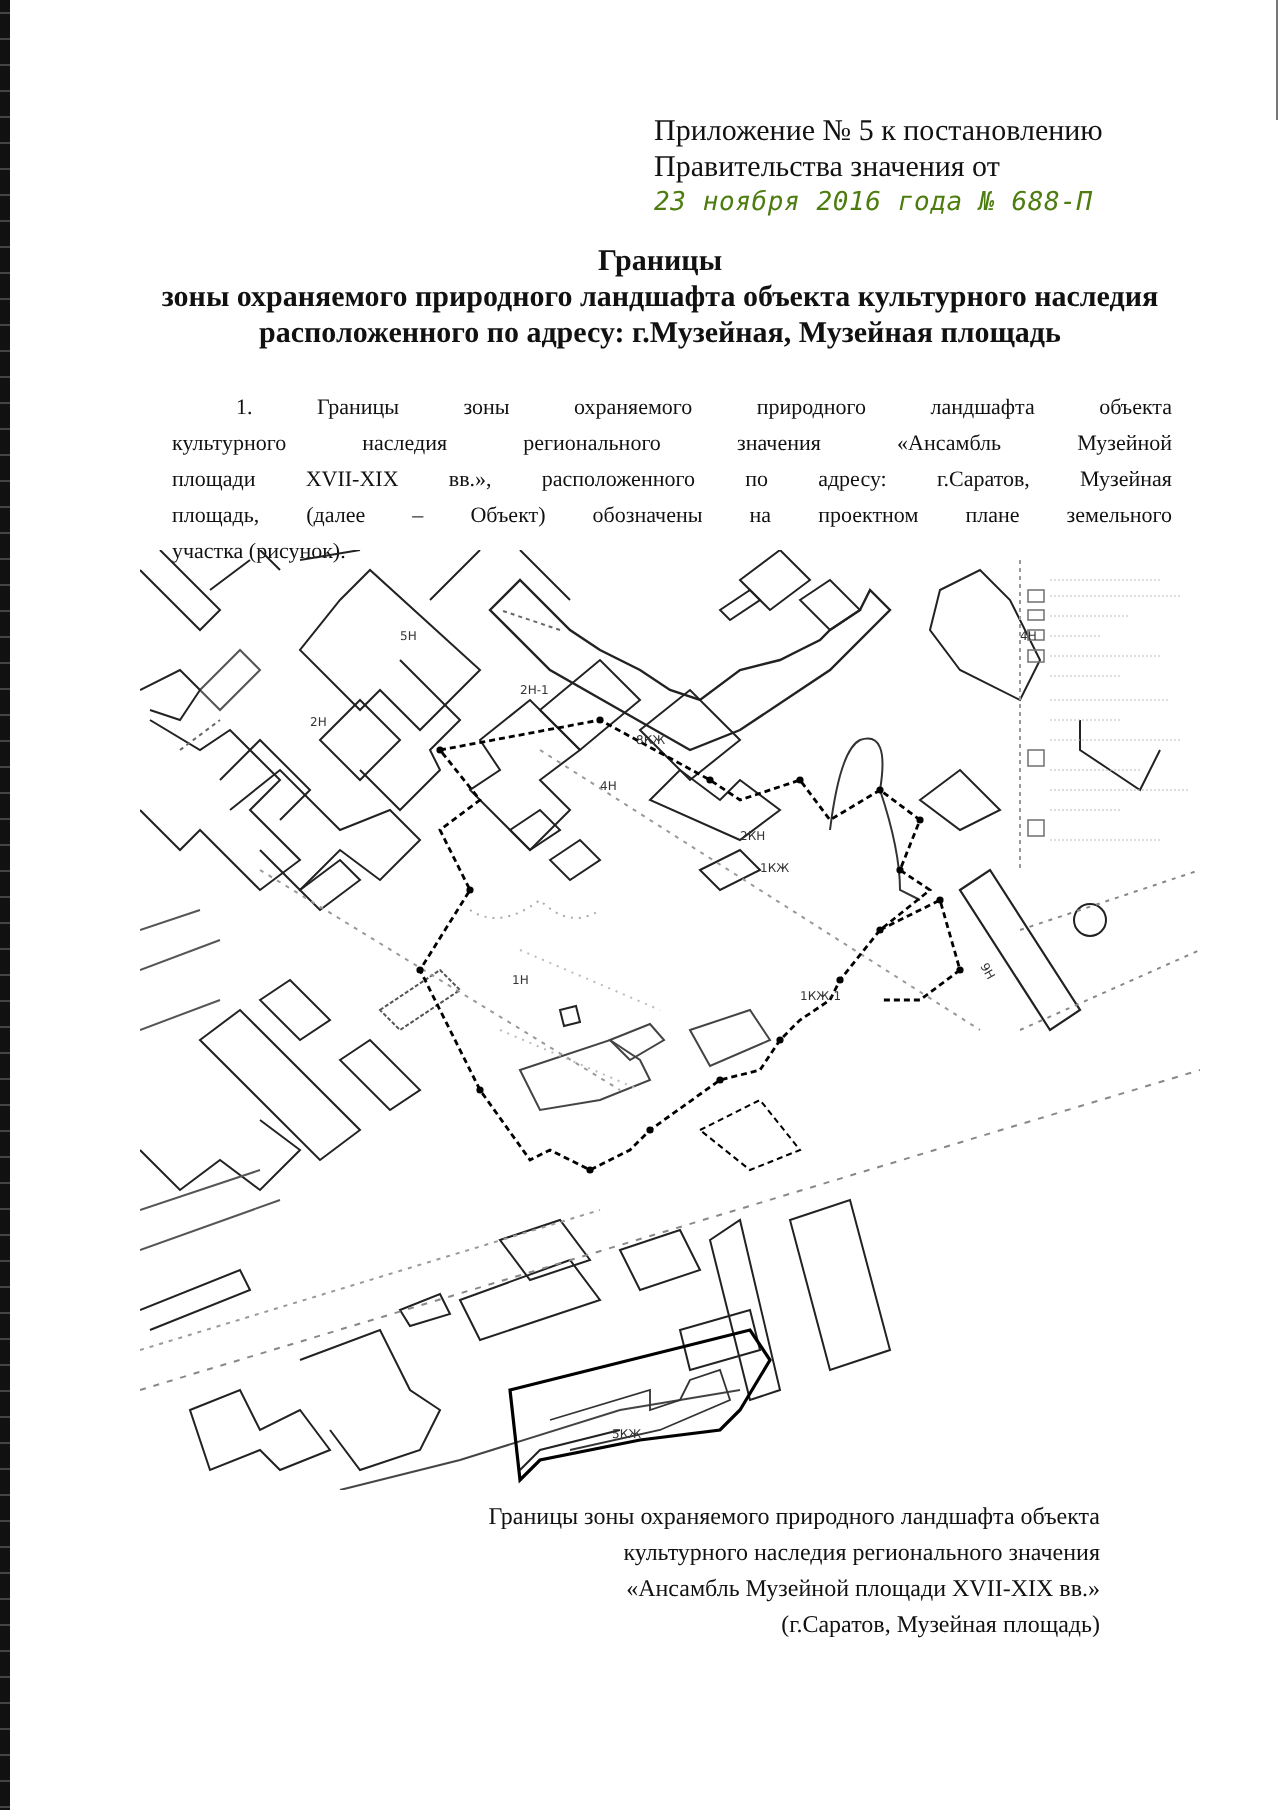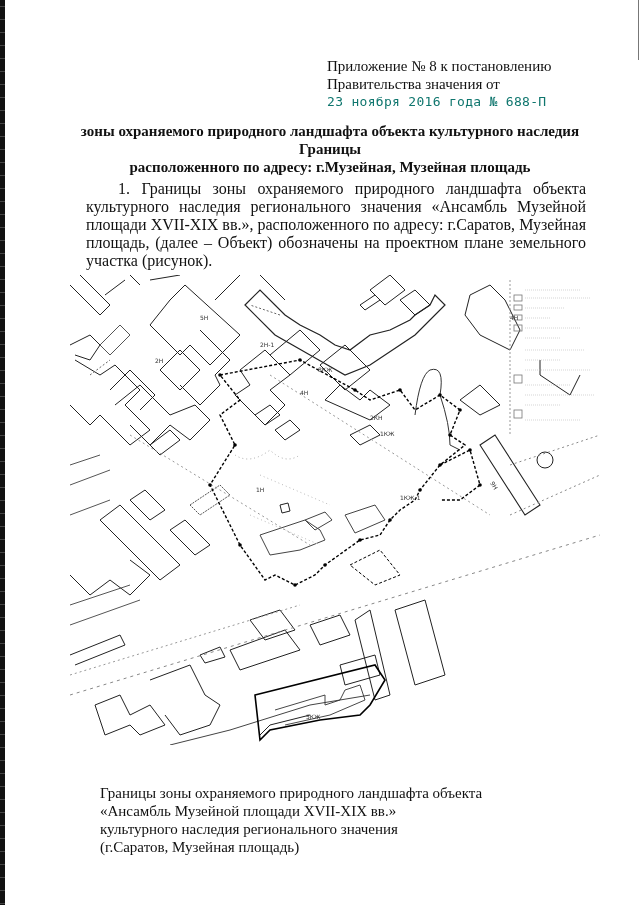--- a/index.html
+++ b/index.html
@@ -2,48 +2,48 @@
 <html><head>
 <meta charset="utf-8">
 <style>
   html, body { margin: 0; padding: 0; background: #ffffff; }
   body { width: 640px; height: 905px; position: relative; overflow: hidden;
          font-family: "Liberation Serif", "DejaVu Serif", serif; color: #111; }
   .scan-border-left { position: absolute; left: 0; top: 0; width: 5px; height: 905px;
          background: repeating-linear-gradient(#111 0 6px, #444 6px 7px, #111 7px 13px); }
   .scan-border-right { position: absolute; left: 638px; top: 0; width: 1px; height: 60px; background: #777; }
   .appendix { position: absolute; left: 327px; top: 57px; font-size: 15px; line-height: 18px; }
-  .appendix .stamp { font-family: "DejaVu Sans Mono", monospace; font-size: 13px; color: #0f766e; letter-spacing: 0.3px; }
+  .appendix .stamp { font-family: "DejaVu Sans Mono", monospace; font-size: 13px; color: #4d7c0f; letter-spacing: 0.3px; font-style: italic; }
   .title { position: absolute; left: 60px; width: 540px; top: 122px; text-align: center;
            font-weight: bold; font-size: 15px; line-height: 18px; }
-  .para { position: absolute; left: 86px; width: 500px; top: 180px; font-size: 16px; line-height: 18px;
+  .para { position: absolute; left: 86px; width: 500px; top: 195px; font-size: 11px; line-height: 18px;
           text-align: justify; }
   .para .line { display: block; text-align: justify; text-align-last: justify; white-space: nowrap; }
   .para .line.first { text-indent: 32px; }
   .para .line.last { text-align-last: left; }
   .map { position: absolute; left: 70px; top: 275px; width: 530px; height: 470px; }
-  .caption { position: absolute; left: 100px; width: 450px; top: 784px; text-align: left;
-             font-size: 15px; line-height: 18px; }
+  .caption { position: absolute; left: 100px; width: 450px; top: 749px; text-align: right;
+             font-size: 12px; line-height: 18px; }
   svg text { font-family: "DejaVu Sans", sans-serif; }
 </style>
 </head>
 <body>
 
 <div class="scan-border-left"></div>
 <div class="scan-border-right"></div>
 
 <div class="appendix">
-  <div>Приложение № 8 к постановлению</div>
+  <div>Приложение № 5 к постановлению</div>
   <div>Правительства значения от</div>
   <div class="stamp">23 ноября 2016 года № 688-П</div>
 </div>
 
 <div class="title">
+  <div>Границы</div>
   <div>зоны охраняемого природного ландшафта объекта культурного наследия</div>
-  <div>Границы</div>
   <div>расположенного по адресу: г.Музейная, Музейная площадь</div>
 </div>
 
 <div class="para">
   <span class="line first">1. Границы зоны охраняемого природного ландшафта объекта</span>
   <span class="line">культурного наследия регионального значения «Ансамбль Музейной</span>
   <span class="line">площади XVII-XIX вв.», расположенного по адресу: г.Саратов, Музейная</span>
   <span class="line">площадь, (далее – Объект) обозначены на проектном плане земельного</span>
   <span class="line last">участка (рисунок).</span>
 </div>
@@ -195,16 +195,16 @@
     <text x="300" y="145">2КН</text>
     <text x="186" y="217">1Н</text>
     <text x="440" y="45">4Н</text>
     <text x="190" y="72">2Н-1</text>
     <text x="330" y="225">1КЖ-1</text>
   </g>
 </svg>
 
 <div class="caption">
   <div>Границы зоны охраняемого природного ландшафта объекта</div>
+  <div>культурного наследия регионального значения</div>
   <div>«Ансамбль Музейной площади XVII-XIX вв.»</div>
-  <div>культурного наследия регионального значения</div>
   <div>(г.Саратов, Музейная площадь)</div>
 </div>
 
 </body></html>

